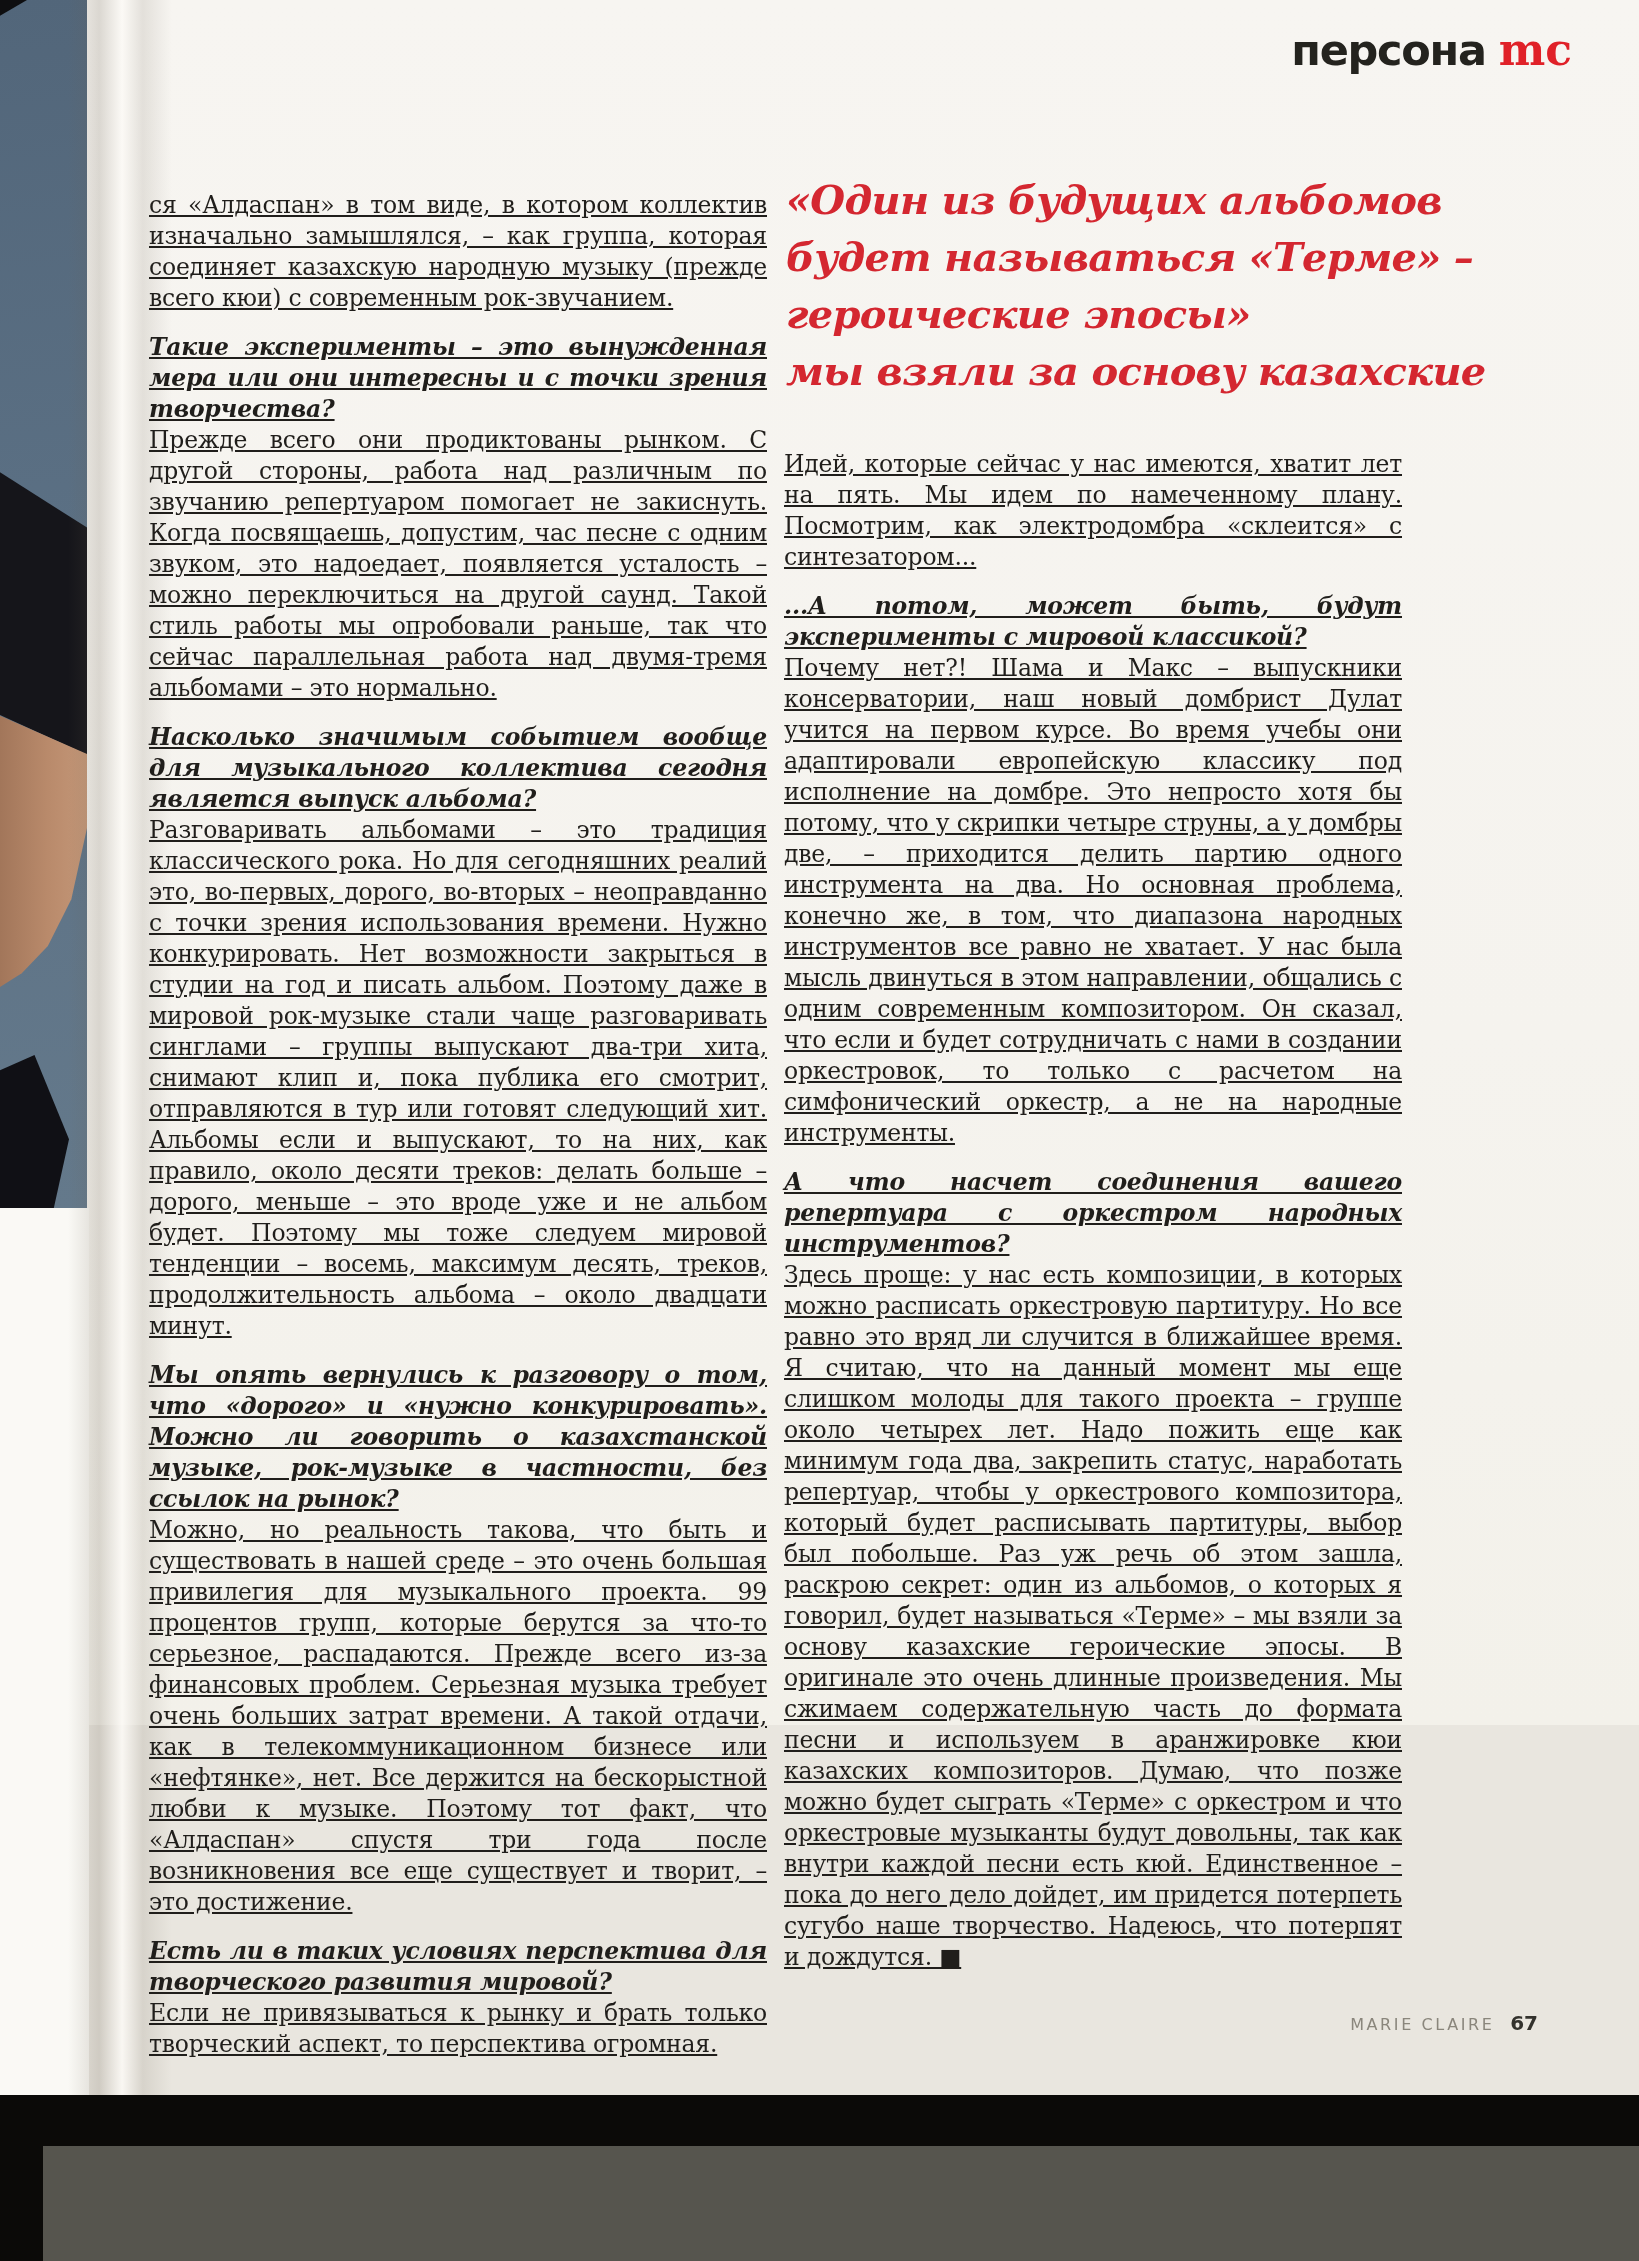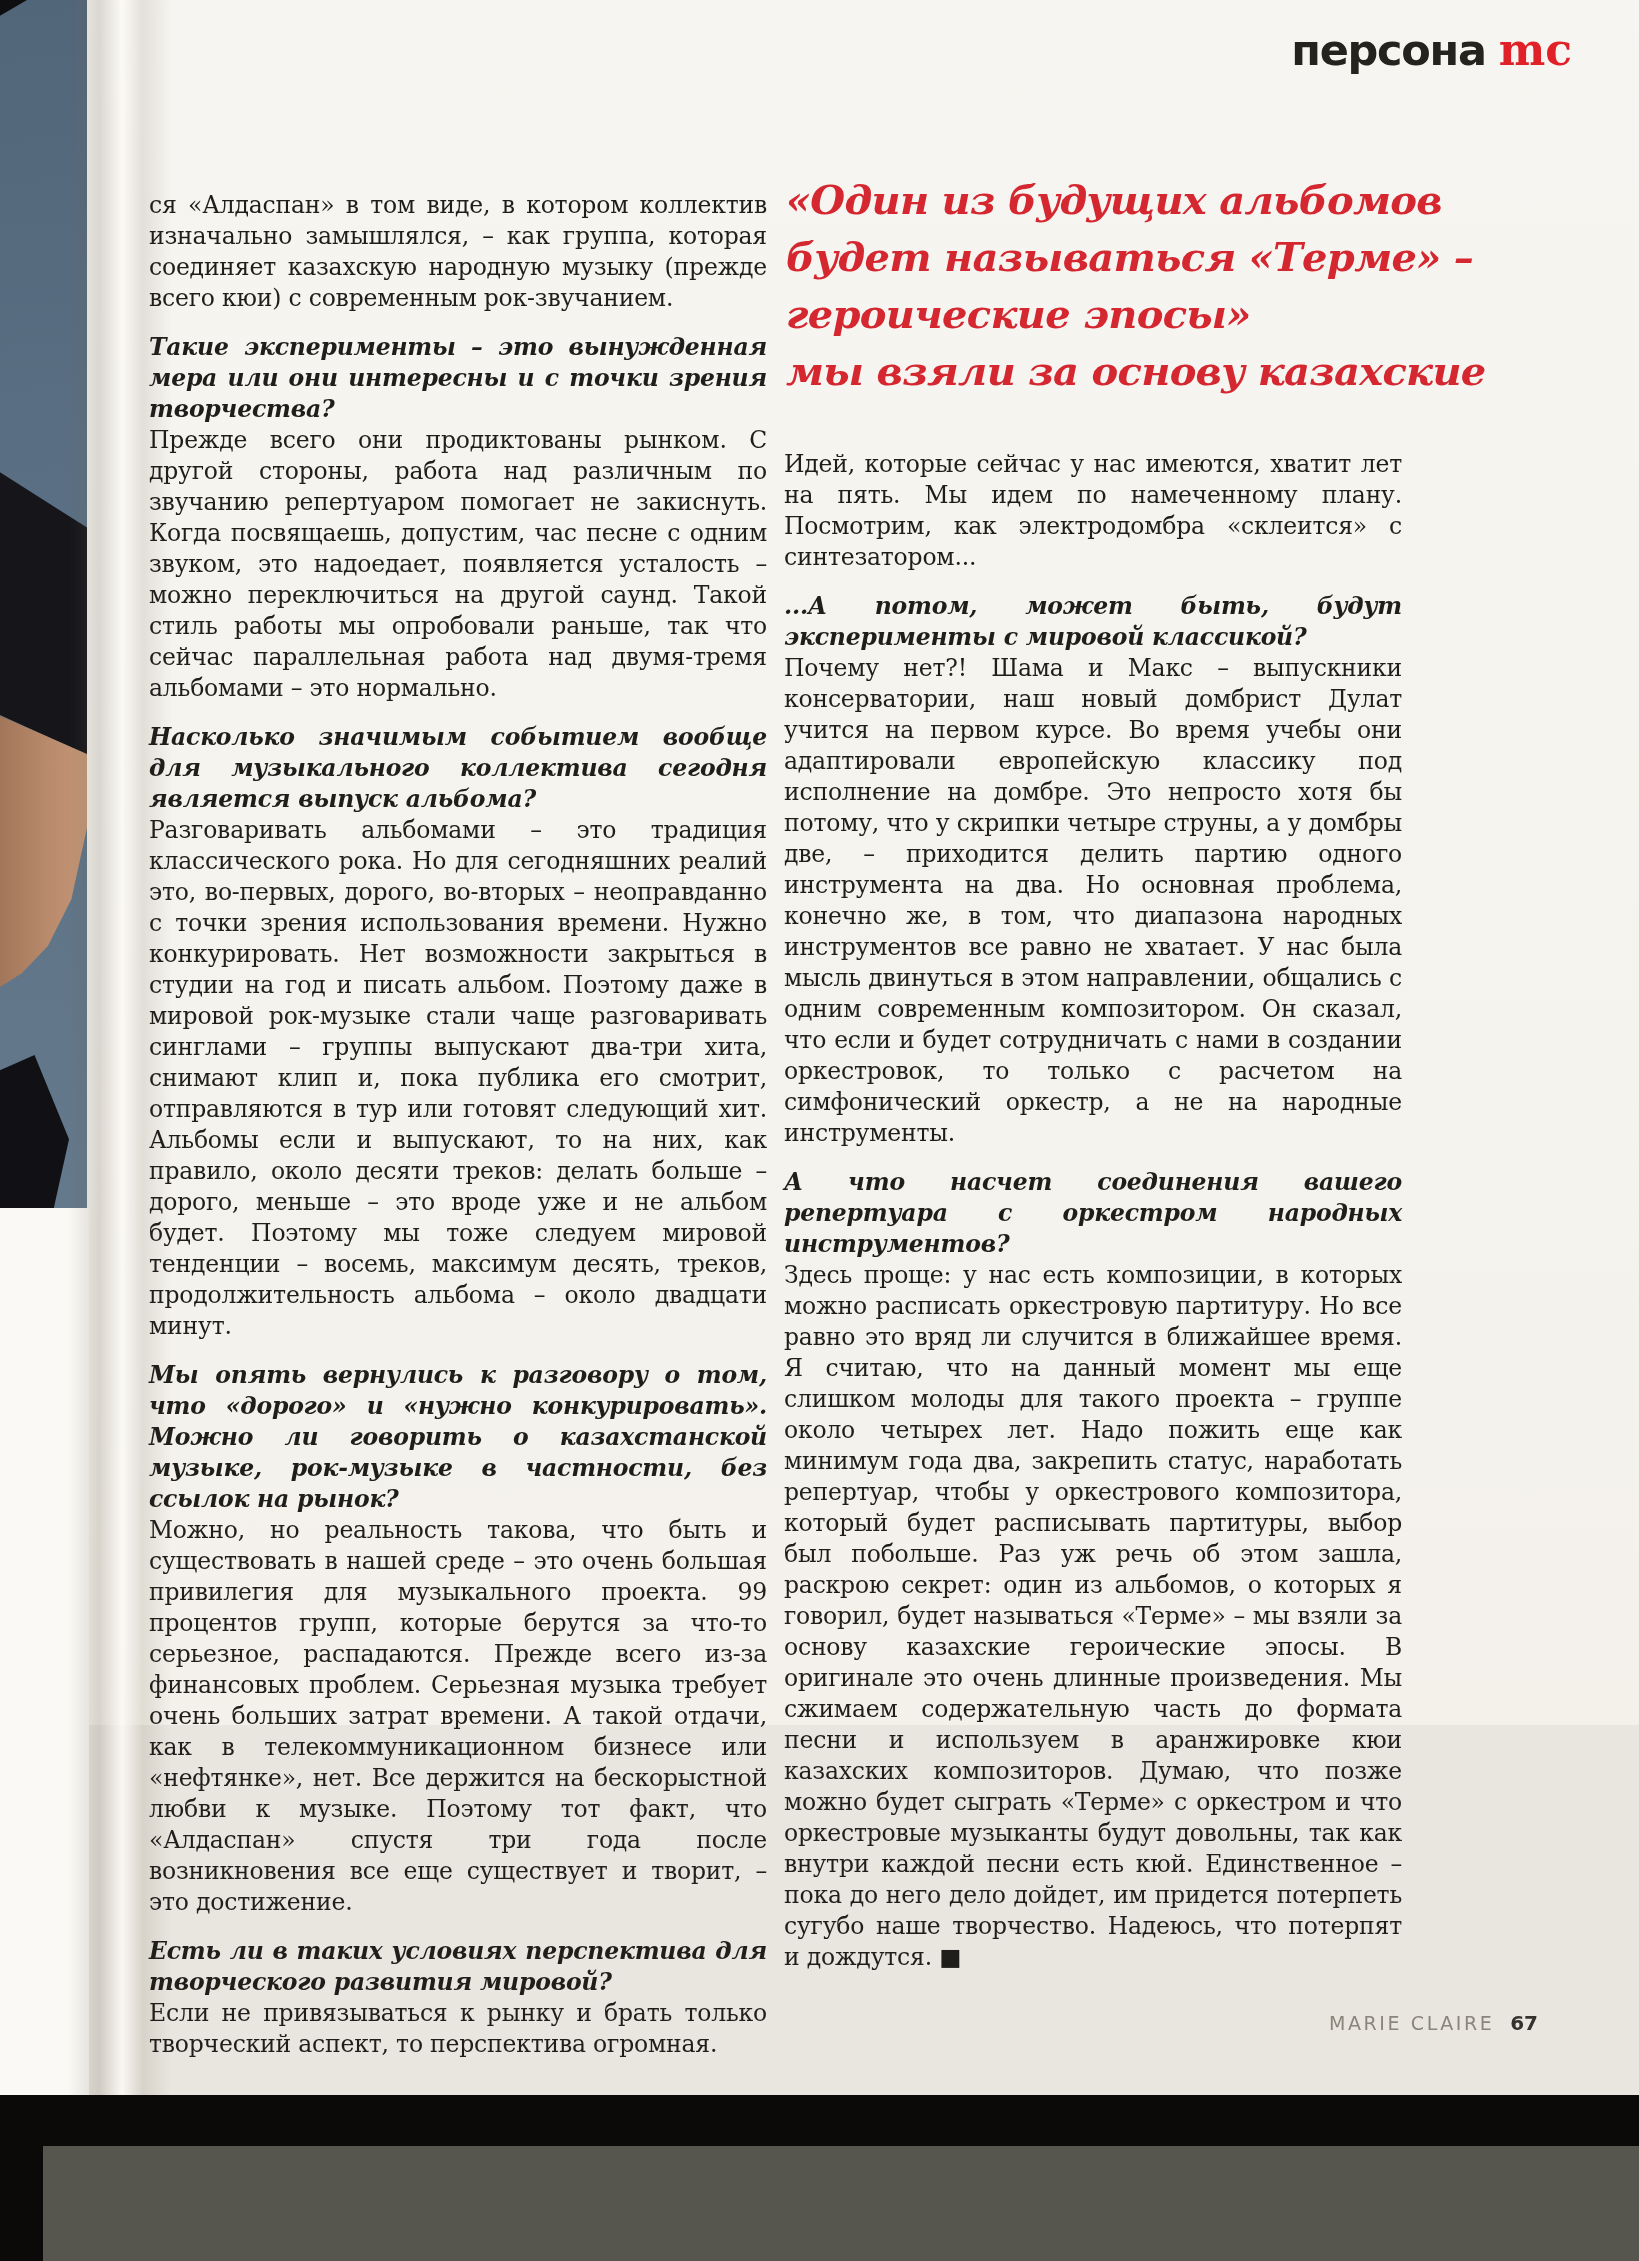--- a/index.html
+++ b/index.html
@@ -70,34 +70,34 @@
     position:absolute; left:786px; top:171px; width:672px;
     color:#d42730; font-style:italic; font-weight:bold;
     font-size:40px; line-height:57px; letter-spacing:-0.7px;
   }
   .quote-line { white-space:nowrap; }
 
   
   .col {
     position:absolute; width:618px; color:#201e1b;
     font-size:23.5px; line-height:31px; letter-spacing:-0.2px;
-    text-align:justify; hyphens:auto;
+    text-align:justify; hyphens:auto;text-decoration:underline;
   }
   .col-left  { left:149px;  top:190px; }
   .col-right { left:784px; top:449px; }
   .a-block { margin:0; }
   .q-block { margin:18px 0 0 0; font-weight:bold; font-style:italic; }
   .col > :first-child { margin-top:0; }
 
   
   .footer {
     position:absolute; top:2011px; right:102px; white-space:nowrap;
     font-family:"DejaVu Sans", "Liberation Sans", sans-serif;
   }
-  .footer .mag { color:#8a867c; font-size:19px; letter-spacing:2.6px; }
+  .footer .mag { color:#8a867c; font-size:16px; letter-spacing:2.6px; }
   .footer .num { color:#33322d; font-weight:bold; font-size:20px; margin-left:15.7px; }
 
   
   .scan-band-black  { position:absolute; left:0; top:2095px; width:1640px; height:51px; background:#0b0a08; }
   .scan-band-gray   { position:absolute; left:43px; top:2146px; width:1597px; height:115px; background:#56554e; }
   .scan-corner-black{ position:absolute; left:0;  top:2146px; width:43px;  height:115px; background:#0b0a08; }
 </style>
 </head>
 <body>
 

